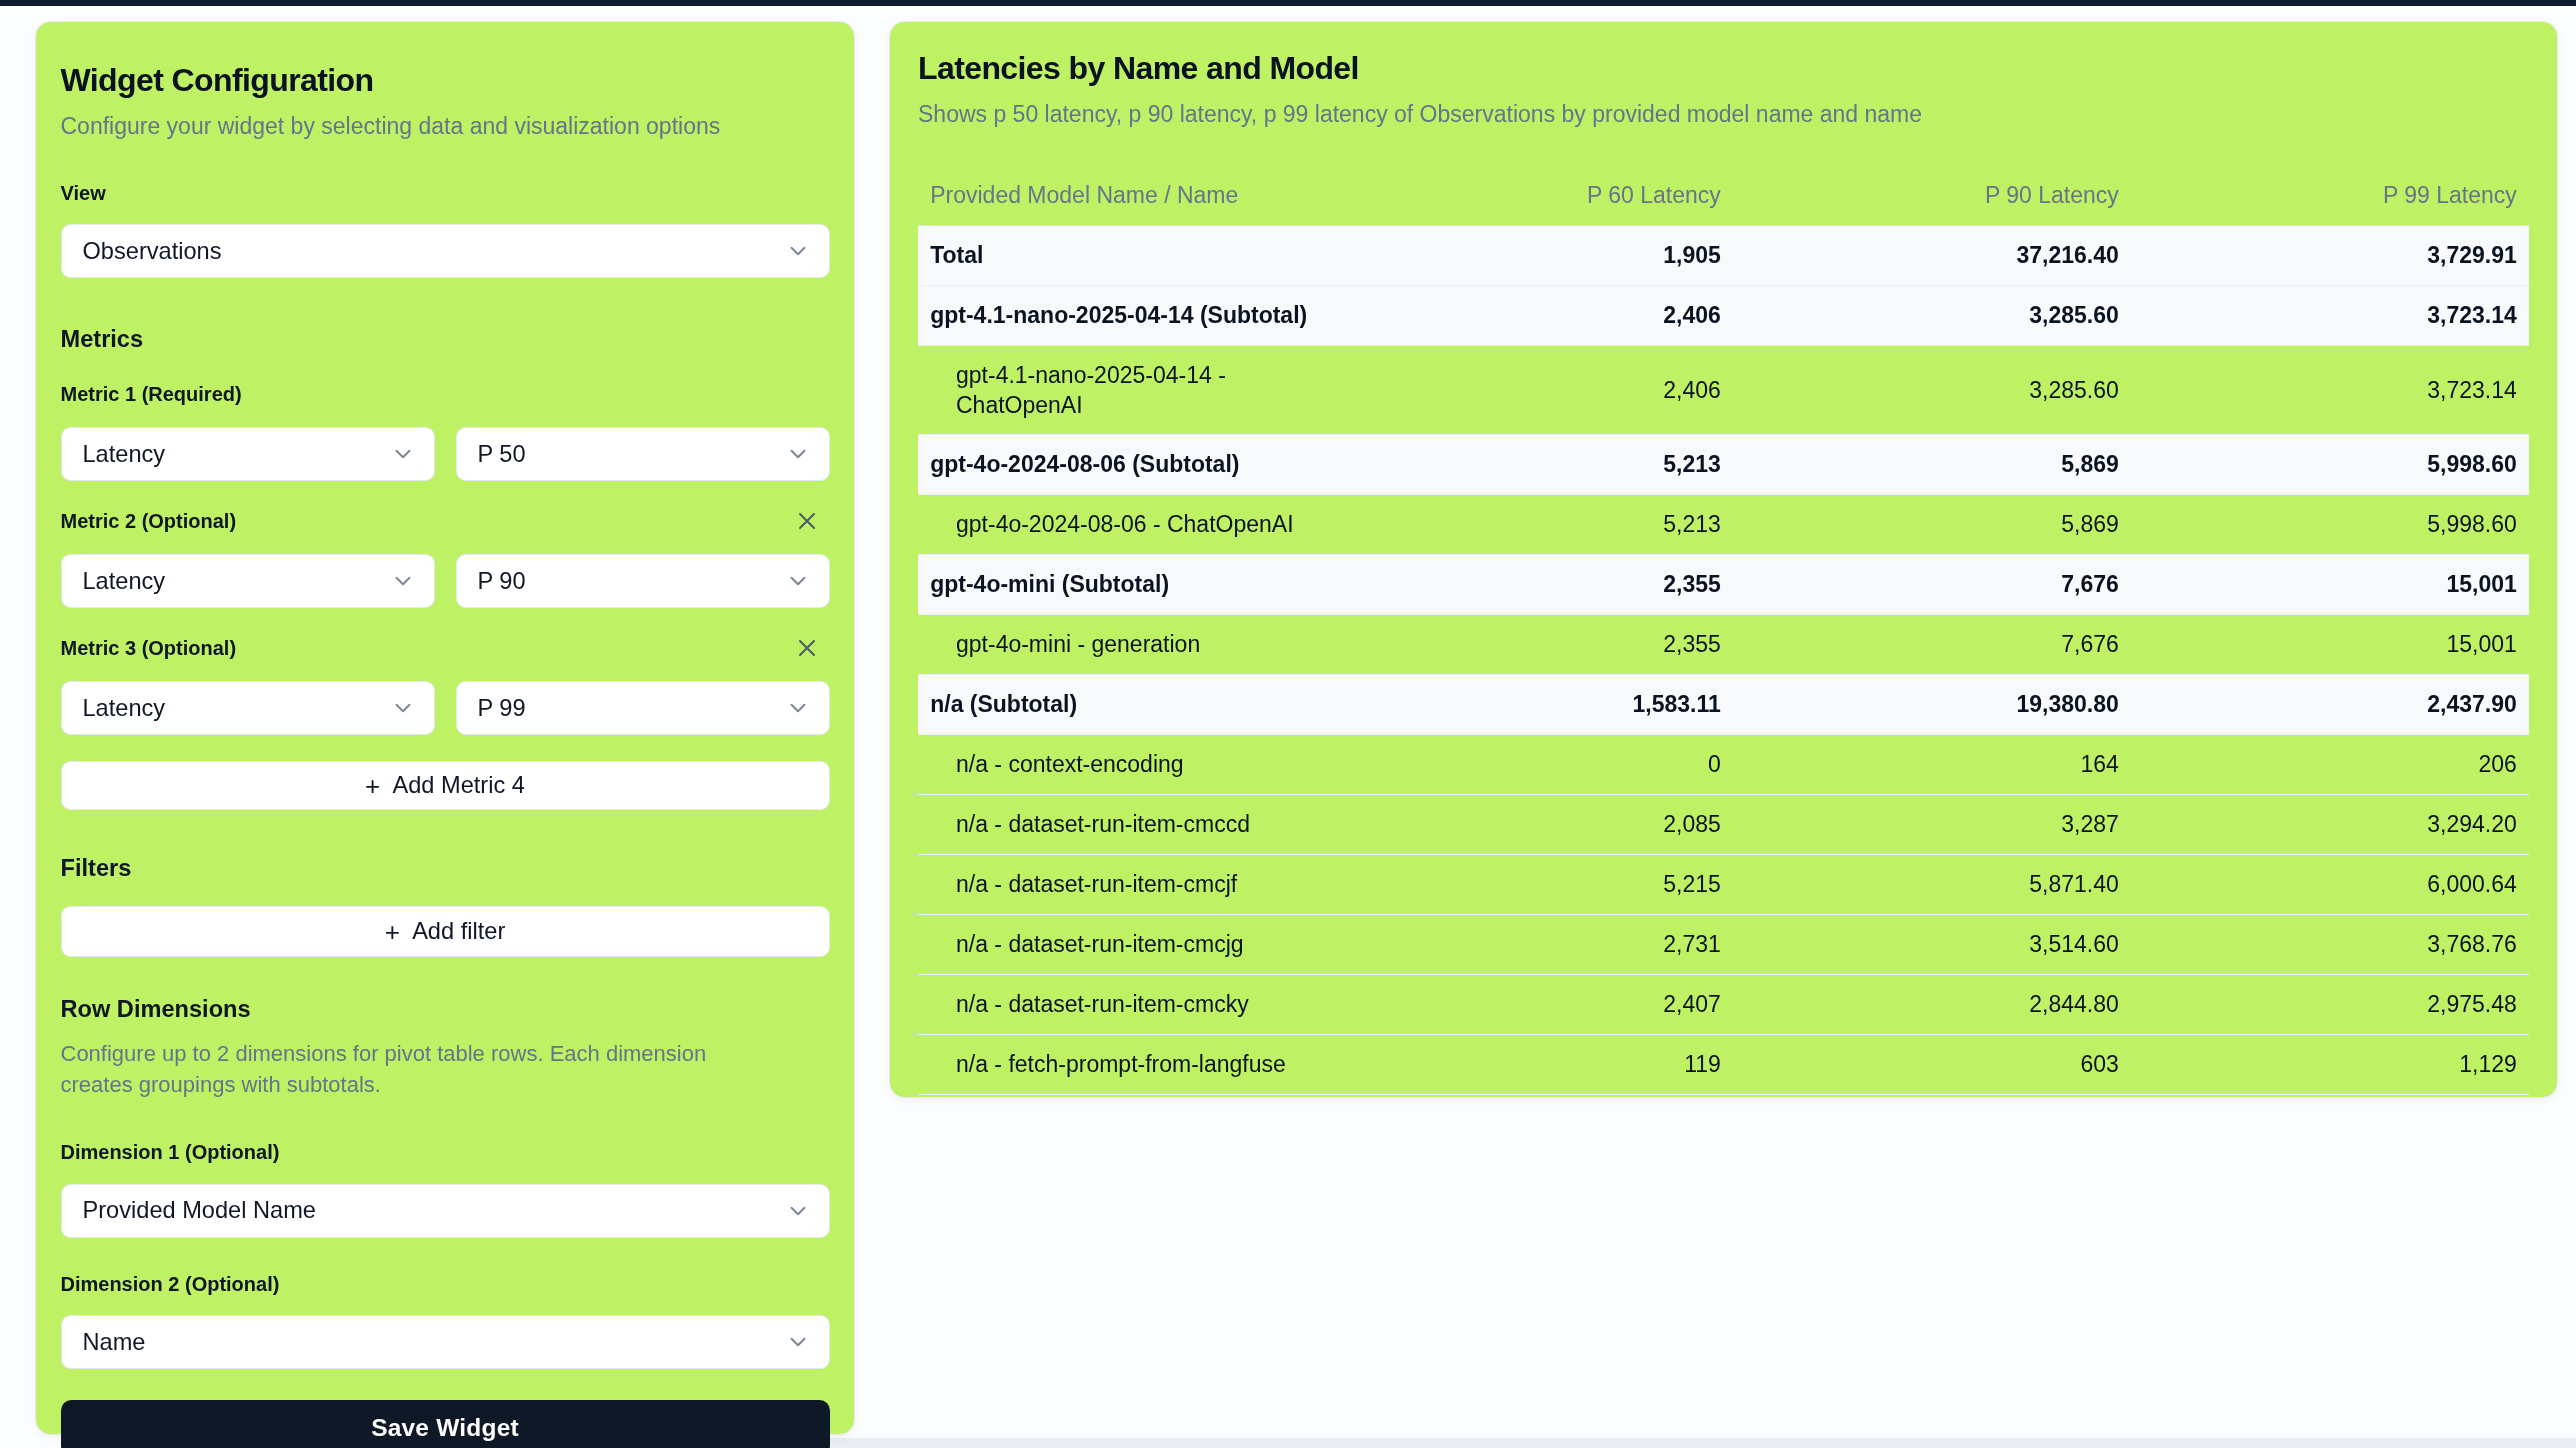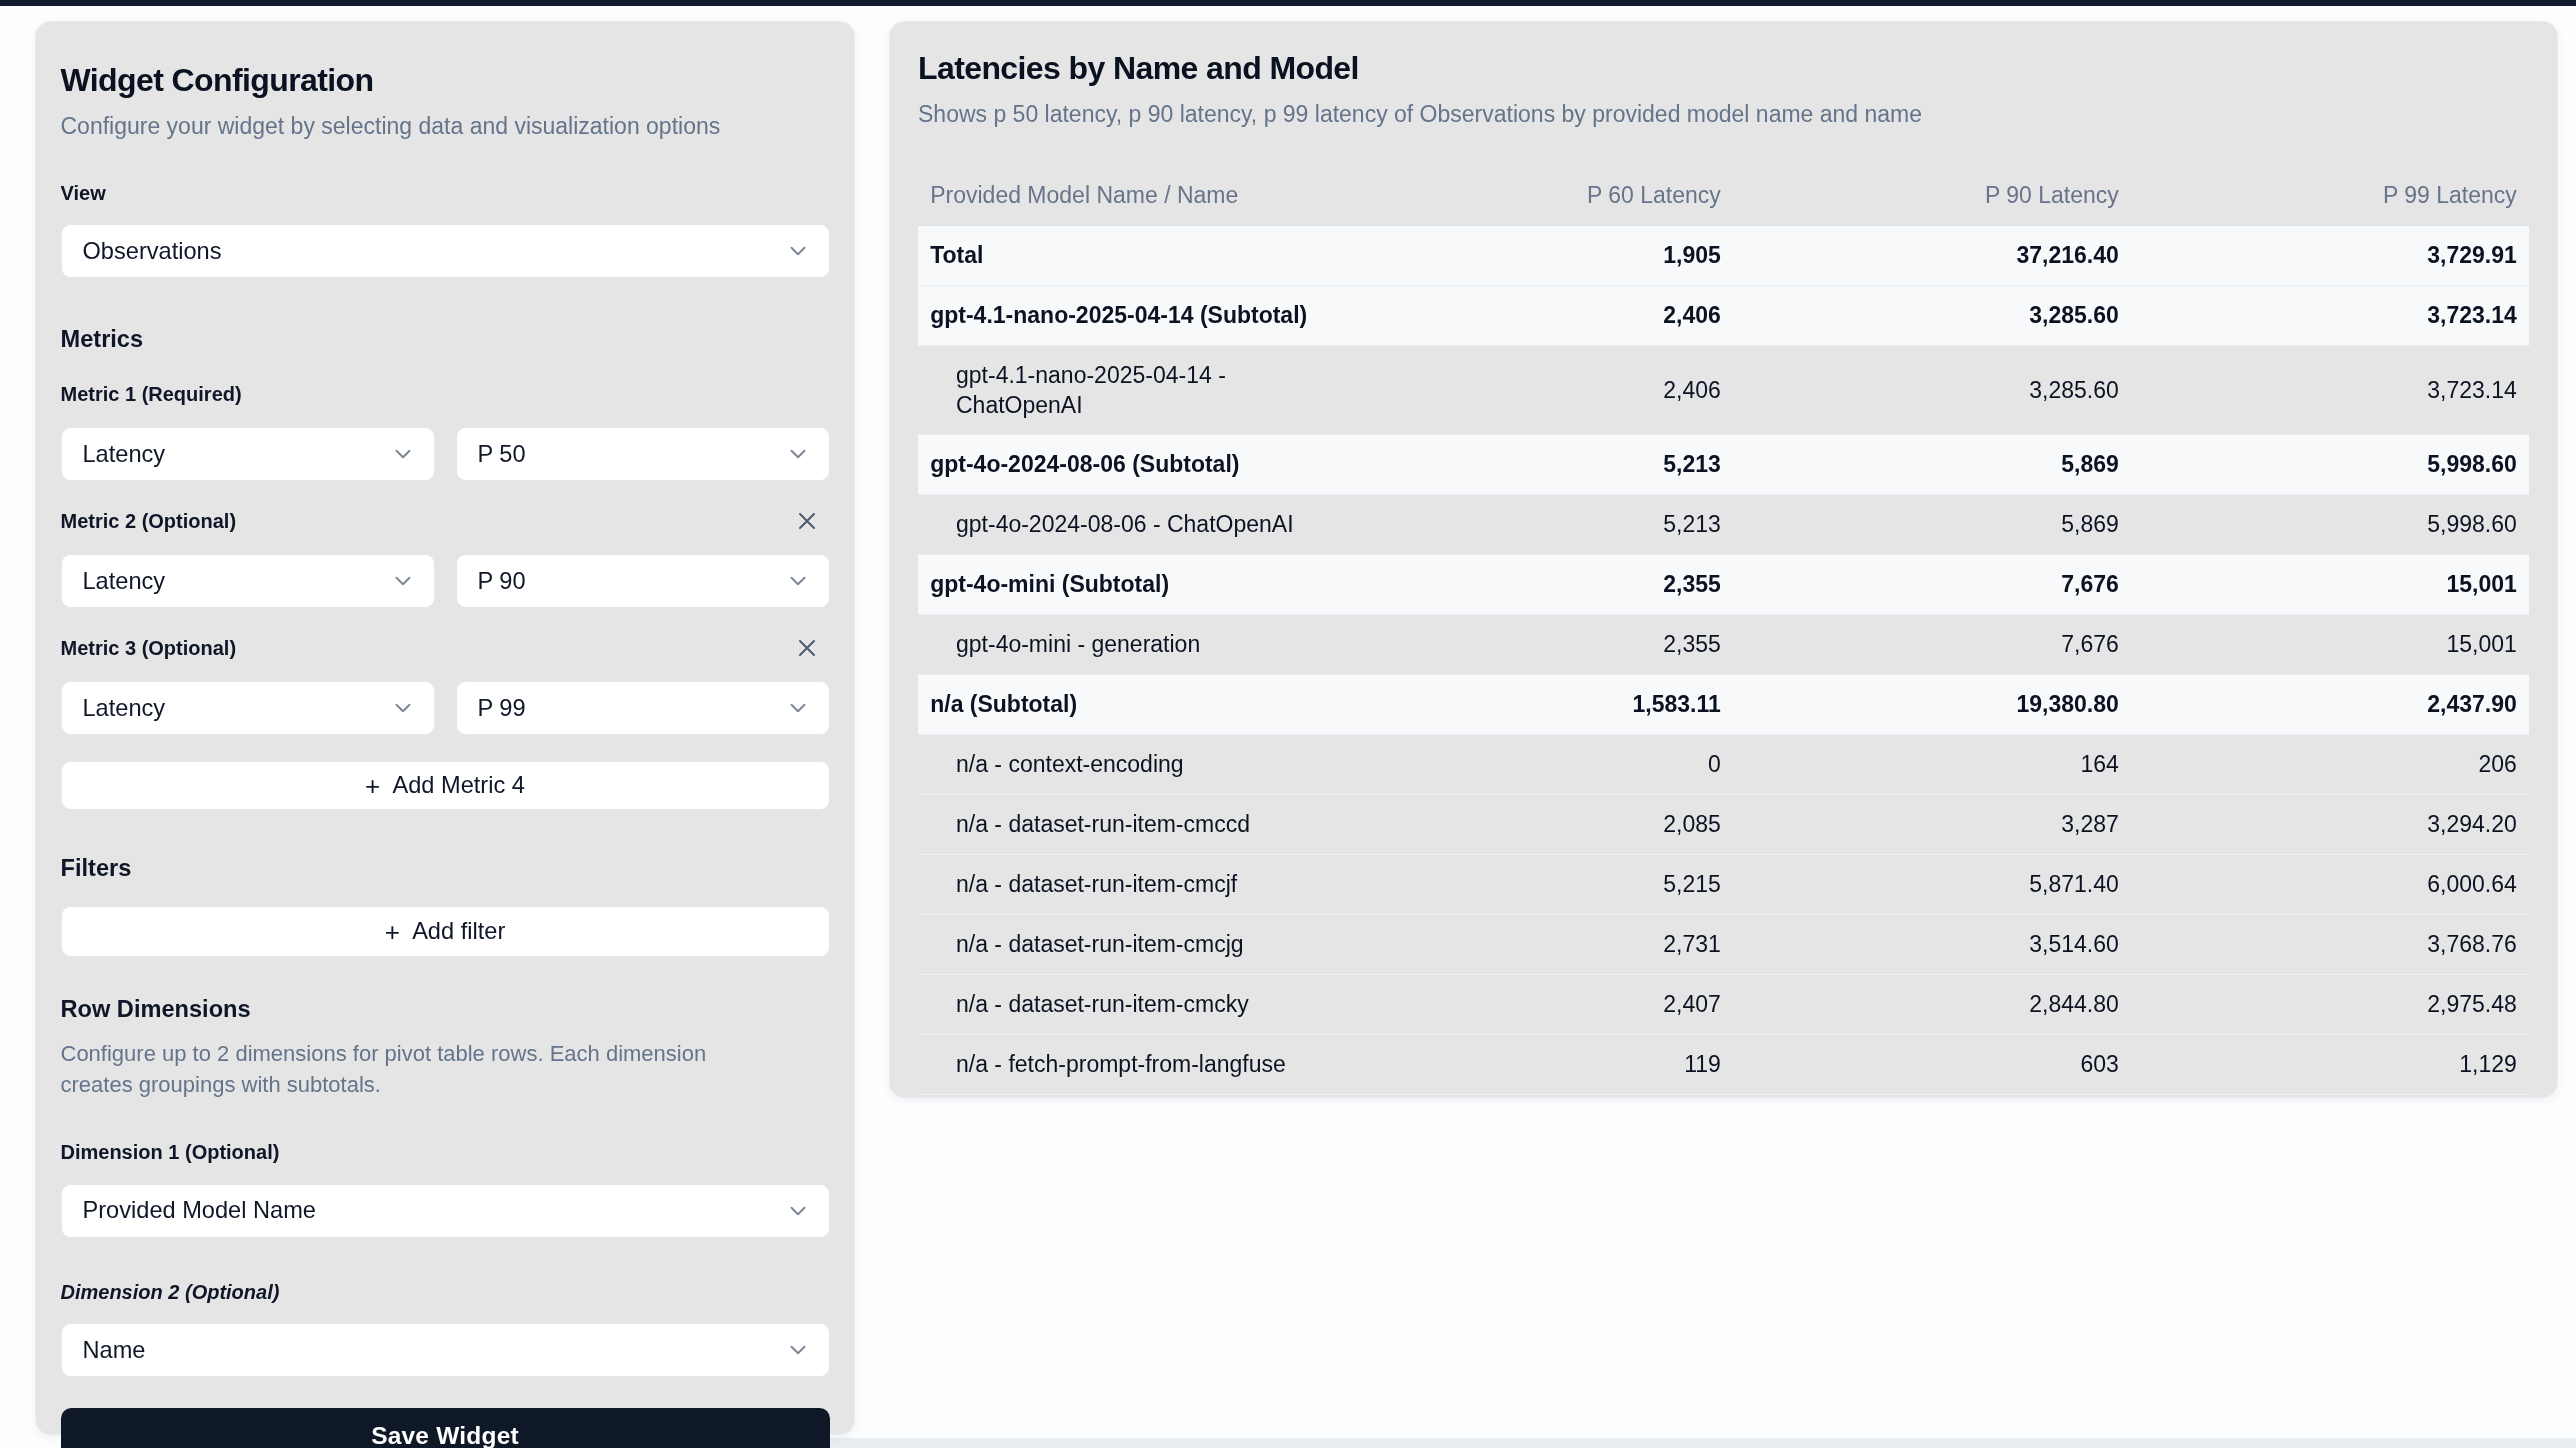--- a/index.html
+++ b/index.html
@@ -16,21 +16,21 @@
   body{
     width:2576px;height:1449px;position:relative;overflow:hidden;
     background:#fcfdfe;
     font-family:"Liberation Sans","DejaVu Sans",sans-serif;
     color:var(--ink);
   }
   .top-strip{position:absolute;top:0;left:0;right:0;height:6.1px;background:var(--top-strip);}
   .bottom-strip{position:absolute;bottom:0;left:197px;right:0;height:11.4px;background:#e9ecf0;}
 
   .card{
-    position:absolute;background:#e5e5e5;border:1.7px solid var(--border);
+    position:absolute;background:#bef264;border:1.7px solid var(--border);
     border-radius:15.7px;box-shadow:0 2.6px 8.7px rgba(16,24,40,.05);
   }
   .config-card{left:35px;top:21px;width:820px;height:1414px;padding:38px 24.5px 24.5px;}
   .preview-card{left:889px;top:21px;width:1669px;height:1077px;padding:26px 28px 12.2px;}
 
   .panel-title{font-size:32px;font-weight:700;letter-spacing:-0.6px;margin:0;color:#0a1120;line-height:40px;}
   .muted{color:var(--muted-text);}
   .panel-subtitle{font-size:23px;margin:10.5px 0 0;line-height:30px;}
 
   .field-label{display:block;font-size:20px;font-weight:600;color:#0e1627;line-height:28px;}
@@ -66,21 +66,21 @@
   .view-select{margin-top:17.5px;}
   .metrics-heading{margin-top:47px;}
   .metric-group{margin-top:21px;}
   .metric-group .select-row{margin-top:14px;}
   .add-metric-btn{margin-top:26px;}
   .filters-heading{margin-top:44px;}
   .add-filter-btn{margin-top:23px;height:51px;}
   .rowdim-heading{margin-top:38px;}
   .rowdim-desc{font-size:22px;line-height:31px;margin:14px 0 0;max-width:699px;}
   .dim1-label{margin-top:38px;}
-  .dim2-label{margin-top:40px;font-style:italic;}
+  .dim2-label{margin-top:32px;}
   .dim-select{margin-top:17.5px;}
 
   
   .table{margin-top:38px;}
   .thead,.trow{
     display:grid;grid-template-columns:minmax(0,1fr) 384px 398px 398px;
     align-items:center;
   }
   .thead{border-bottom:1.7px solid #dbe1e9;}
   .hcell{font-size:23px;color:#67748a;padding:0 12.2px;height:58px;display:flex;align-items:center;font-weight:400;}

